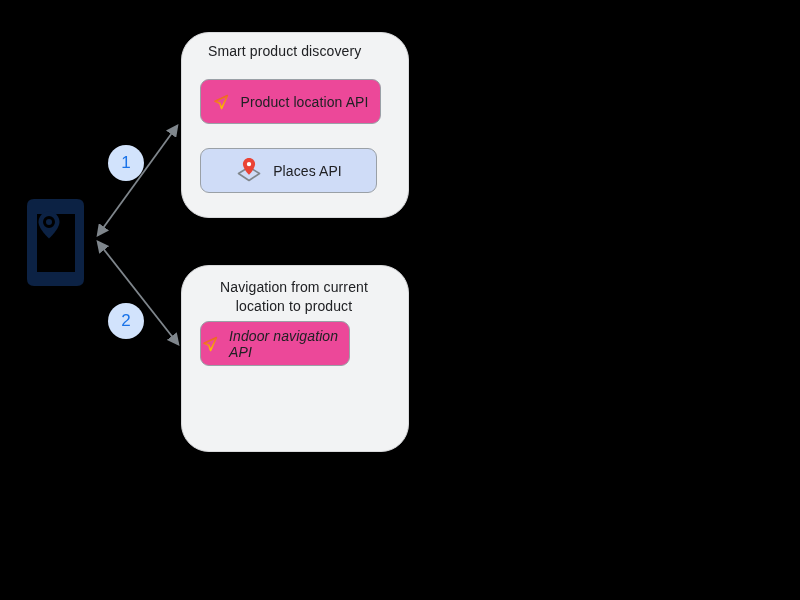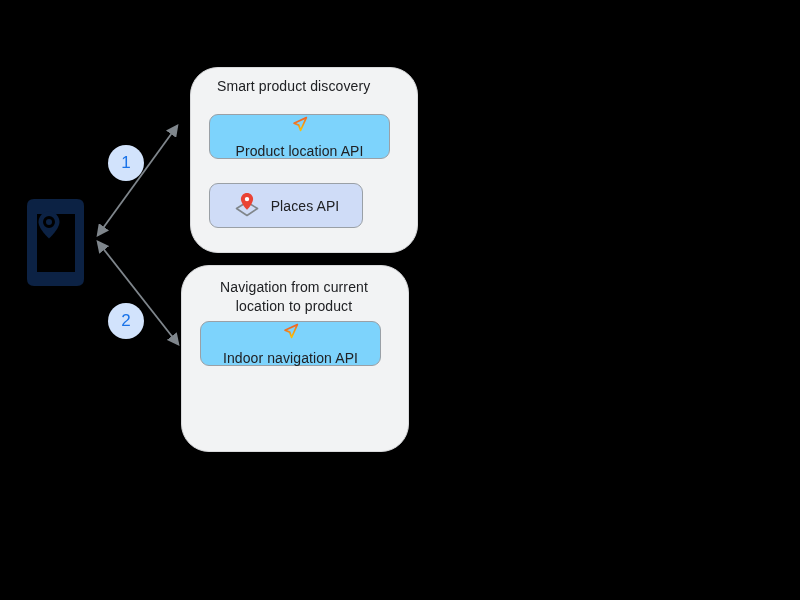--- a/index.html
+++ b/index.html
@@ -13,39 +13,39 @@
   .canvas{position:absolute;inset:0;}
   .connectors{position:absolute;left:0;top:0;}
 
   .device{position:absolute;left:27px;top:199px;width:57px;height:87px;}
 
   .group{
     position:absolute;background:#f2f3f4;
     border:1px solid #d9dadc;border-radius:28px;
     box-sizing:border-box;
   }
-  .group1{left:190px;top:32px;width:228px;height:186px;margin-top:35px;}
+  .group1{left:181px;top:32px;width:228px;height:186px;}
   .group2{left:181px;top:265px;width:228px;height:187px;}
   .group-title{
     margin:0;position:absolute;left:26px;top:9px;
     font-size:14px;font-weight:400;color:#202124;
     line-height:19px;max-width:172px;letter-spacing:.1px;
   }
   .group2 .group-title{top:12px;text-align:center;}
 
   .chip{
     position:absolute;display:flex;align-items:center;justify-content:center;
     gap:10px;border:1px solid #9aa0a6;border-radius:9px;box-sizing:border-box;
     font-size:14px;color:#202124;letter-spacing:.1px;
   }
-  .chip-orange{background:#7dd3fc;flex-direction:column;}
+  .chip-orange{background:#ec4899;}
   .chip-blue{background:#cfdcf7;}
   .chip1{left:18px;top:46px;width:181px;height:45px;}
-  .chip2{left:18px;top:115px;width:154px;height:45px;}
-  .chip3{left:18px;top:55px;width:181px;height:45px;}
+  .chip2{left:18px;top:115px;width:177px;height:45px;}
+  .chip3{left:18px;top:55px;width:150px;height:45px;font-style:italic;}
   .chip4{left:18px;top:124px;width:178px;height:44px;}
   .chip-icon{display:flex;align-items:center;justify-content:center;}
 
   .badge{
     position:absolute;width:36px;height:36px;border-radius:50%;
     background:#d2e3fc;color:#1a73e8;
     display:flex;align-items:center;justify-content:center;
     font-size:17px;
   }
   .badge1{left:108px;top:145px;}

